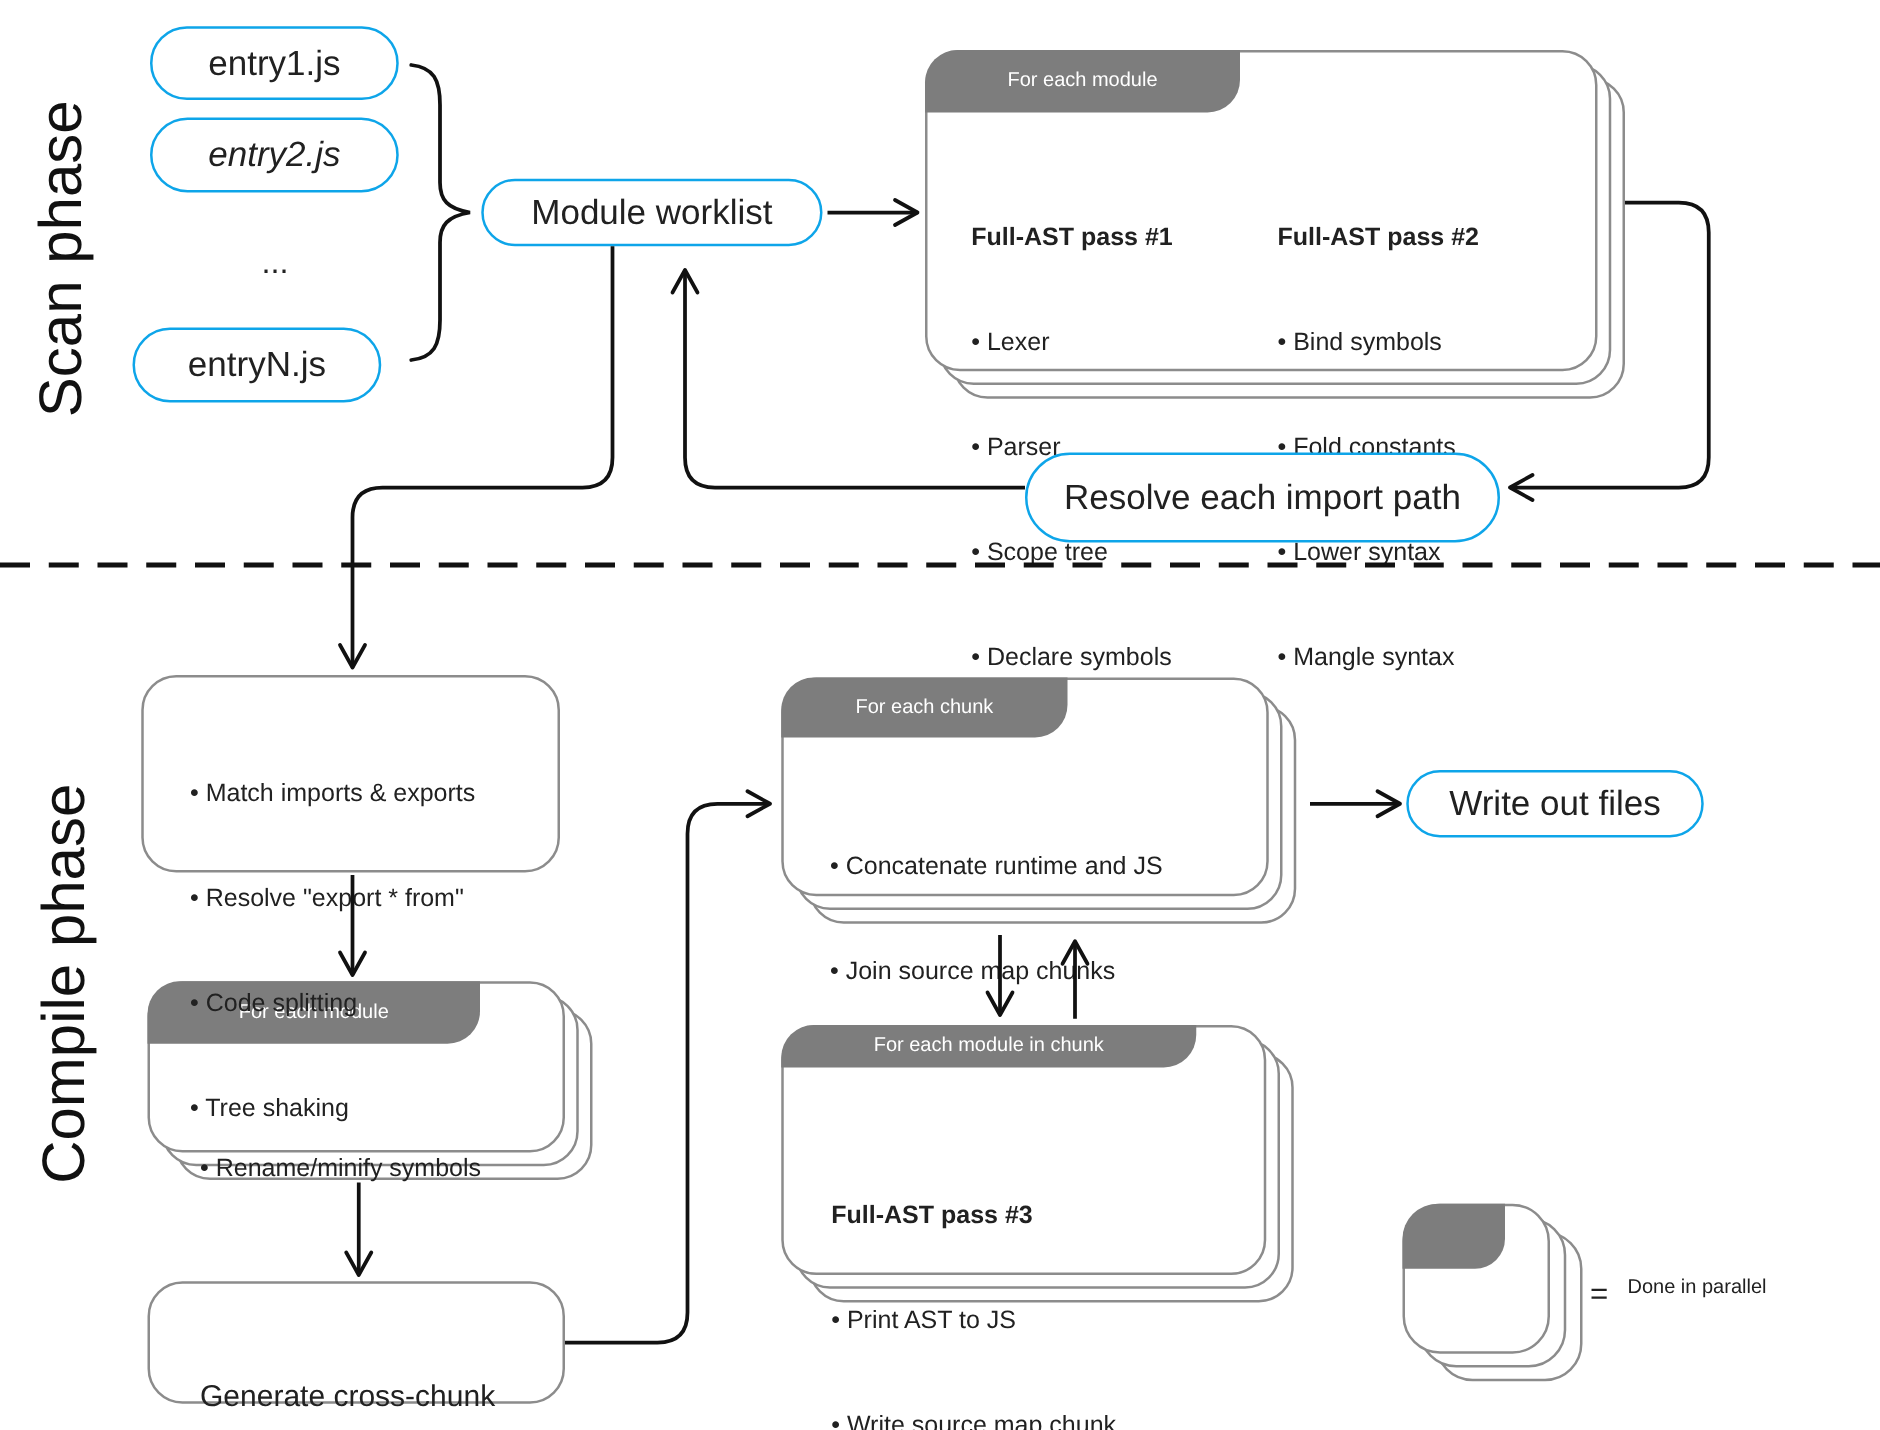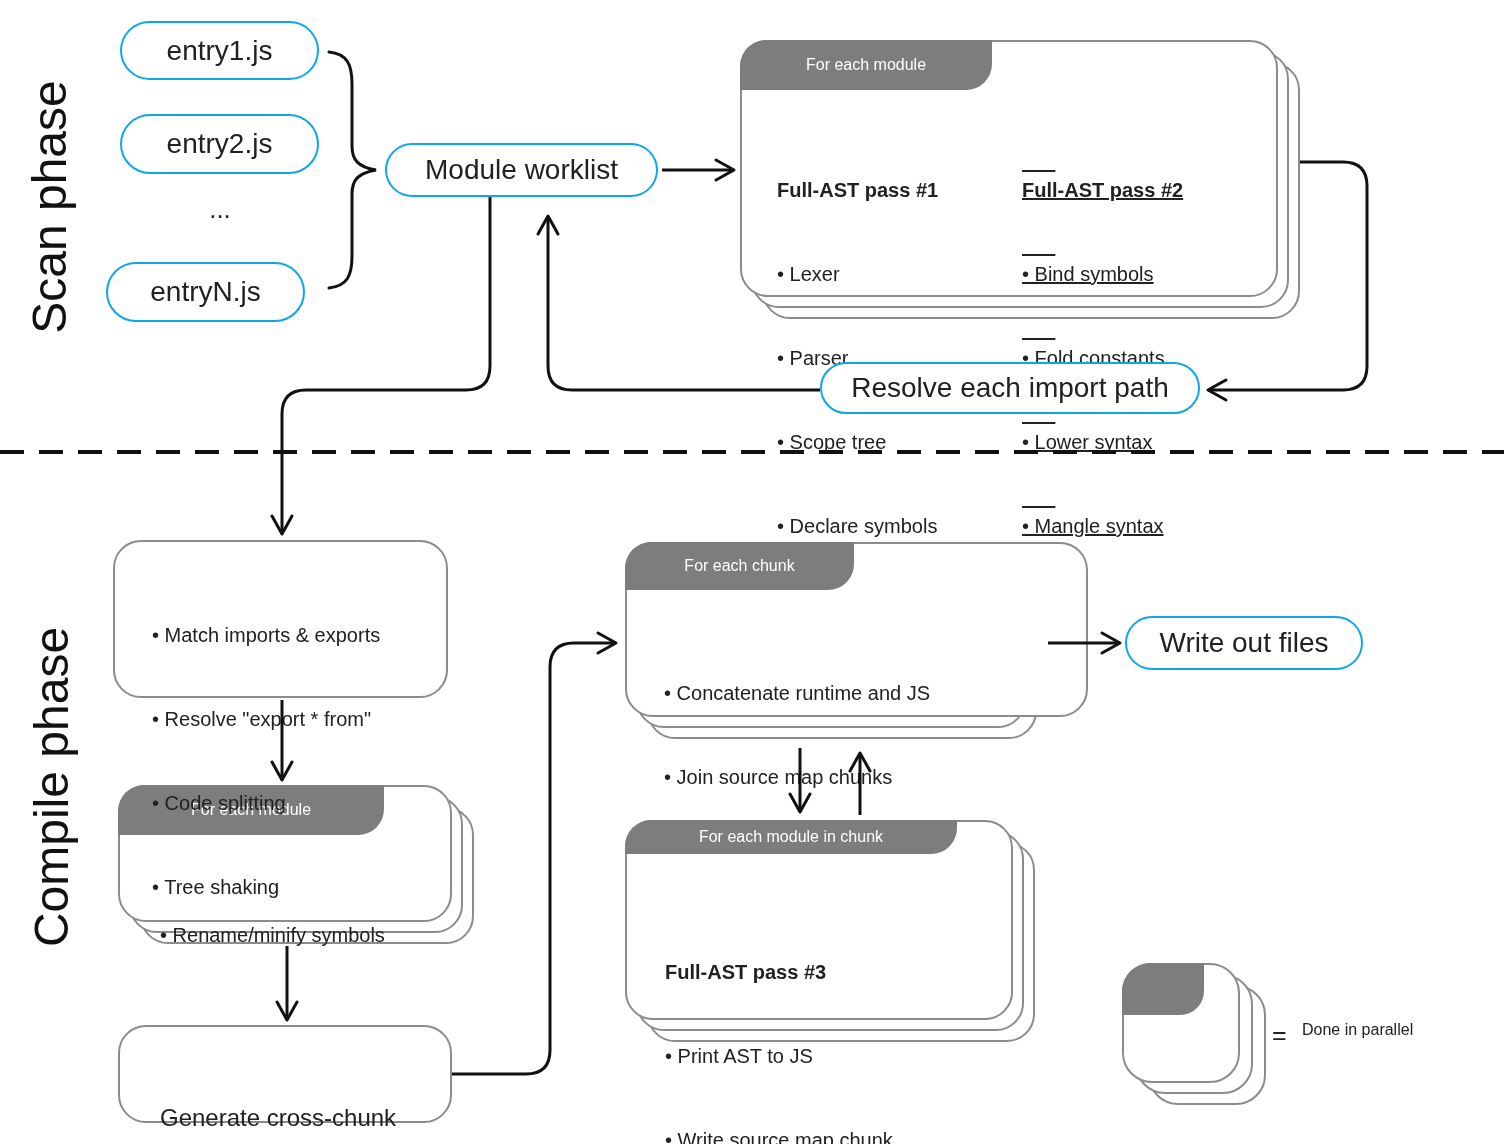--- a/index.html
+++ b/index.html
@@ -61,47 +61,47 @@
     <path d="M 452 1074 H 526 Q 550 1074 550 1050 V 667 Q 550 643 574 643 H 616" stroke="#111" stroke-width="3" fill="none" marker-end="url(#arrow)"></path>
     <path d="M 1048 643 H 1120" stroke="#111" stroke-width="3" fill="none" marker-end="url(#arrow)"></path>
     <path d="M 800 748 V 812" stroke="#111" stroke-width="3" fill="none" marker-end="url(#arrow)"></path>
     <path d="M 860 815 V 753" stroke="#111" stroke-width="3" fill="none" marker-end="url(#arrow)"></path>
   </svg>
 
   <div class="phase-label" style="left:-114px;top:183px;width:320px;height:48px;">Scan phase</div>
   <div class="phase-label" style="left:-142px;top:763px;width:380px;height:48px;">Compile phase</div>
 
   <div class="pill" style="left:120px;top:21px;width:199px;height:59px;">entry1.js</div>
-  <div class="pill" style="left:120px;top:114px;width:199px;height:60px;">entry2.js</div>
+  <div class="pill" style="left:120px;top:94px;width:199px;height:60px;font-style:italic;">entry2.js</div>
   <div class="ellipsis" style="left:190px;top:194px;width:60px;">...</div>
   <div class="pill" style="left:106px;top:262px;width:199px;height:60px;">entryN.js</div>
 
   <div class="pill" style="left:385px;top:143px;width:273px;height:54px;">Module worklist</div>
 
   <div class="layer" style="left:762px;top:62px;width:538px;height:257px;"></div>
   <div class="layer" style="left:751px;top:51px;width:538px;height:257px;"></div>
   <div class="card" style="left:740px;top:40px;width:538px;height:257px;">
     <div class="tab" style="width:252px;height:50px;">For each module</div>
     <div class="lines" style="left:35px;top:78px;">
       <div class="hd">Full-AST pass #1</div>
       <div>• Lexer</div>
       <div>• Parser</div>
       <div>• Scope tree</div>
       <div>• Declare symbols</div>
     </div>
-    <div class="lines" style="left:280px;top:78px;text-decoration:underline;">
+    <div class="lines" style="left:280px;top:78px;">
       <div class="hd">Full-AST pass #2</div>
       <div>• Bind symbols</div>
       <div>• Fold constants</div>
       <div>• Lower syntax</div>
       <div>• Mangle syntax</div>
     </div>
   </div>
 
-  <div class="pill" style="left:820px;top:362px;width:380px;height:52px;">Resolve each import path</div>
+  <div class="pill" style="left:820px;top:362px;width:380px;height:72px;">Resolve each import path</div>
 
   <div class="box" style="left:113px;top:540px;width:335px;height:158px;">
     <div class="lines" style="left:37px;top:23px;">
       <div>• Match imports &amp; exports</div>
       <div>• Resolve "export * from"</div>
       <div>• Code splitting</div>
       <div>• Tree shaking</div>
     </div>
   </div>
 
@@ -116,21 +116,21 @@
 
   <div class="box" style="left:118px;top:1025px;width:334px;height:98px;">
     <div class="lines" style="left:40px;top:21px;font-size:24px;">
       <div>Generate cross-chunk</div>
       
     </div>
   </div>
 
   <div class="layer" style="left:647px;top:564px;width:390px;height:175px;"></div>
   <div class="layer" style="left:636px;top:553px;width:390px;height:175px;"></div>
-  <div class="card" style="left:625px;top:542px;width:463px;height:175px;">
+  <div class="card" style="left:625px;top:542px;width:390px;height:175px;">
     <div class="tab" style="width:229px;height:48px;">For each chunk</div>
     <div class="lines" style="left:37px;top:79px;">
       <div>• Concatenate runtime and JS</div>
       <div>• Join source map chunks</div>
     </div>
   </div>
 
   <div class="pill" style="left:1125px;top:616px;width:238px;height:54px;">Write out files</div>
 
   <div class="layer" style="left:647px;top:842px;width:388px;height:200px;"></div>

